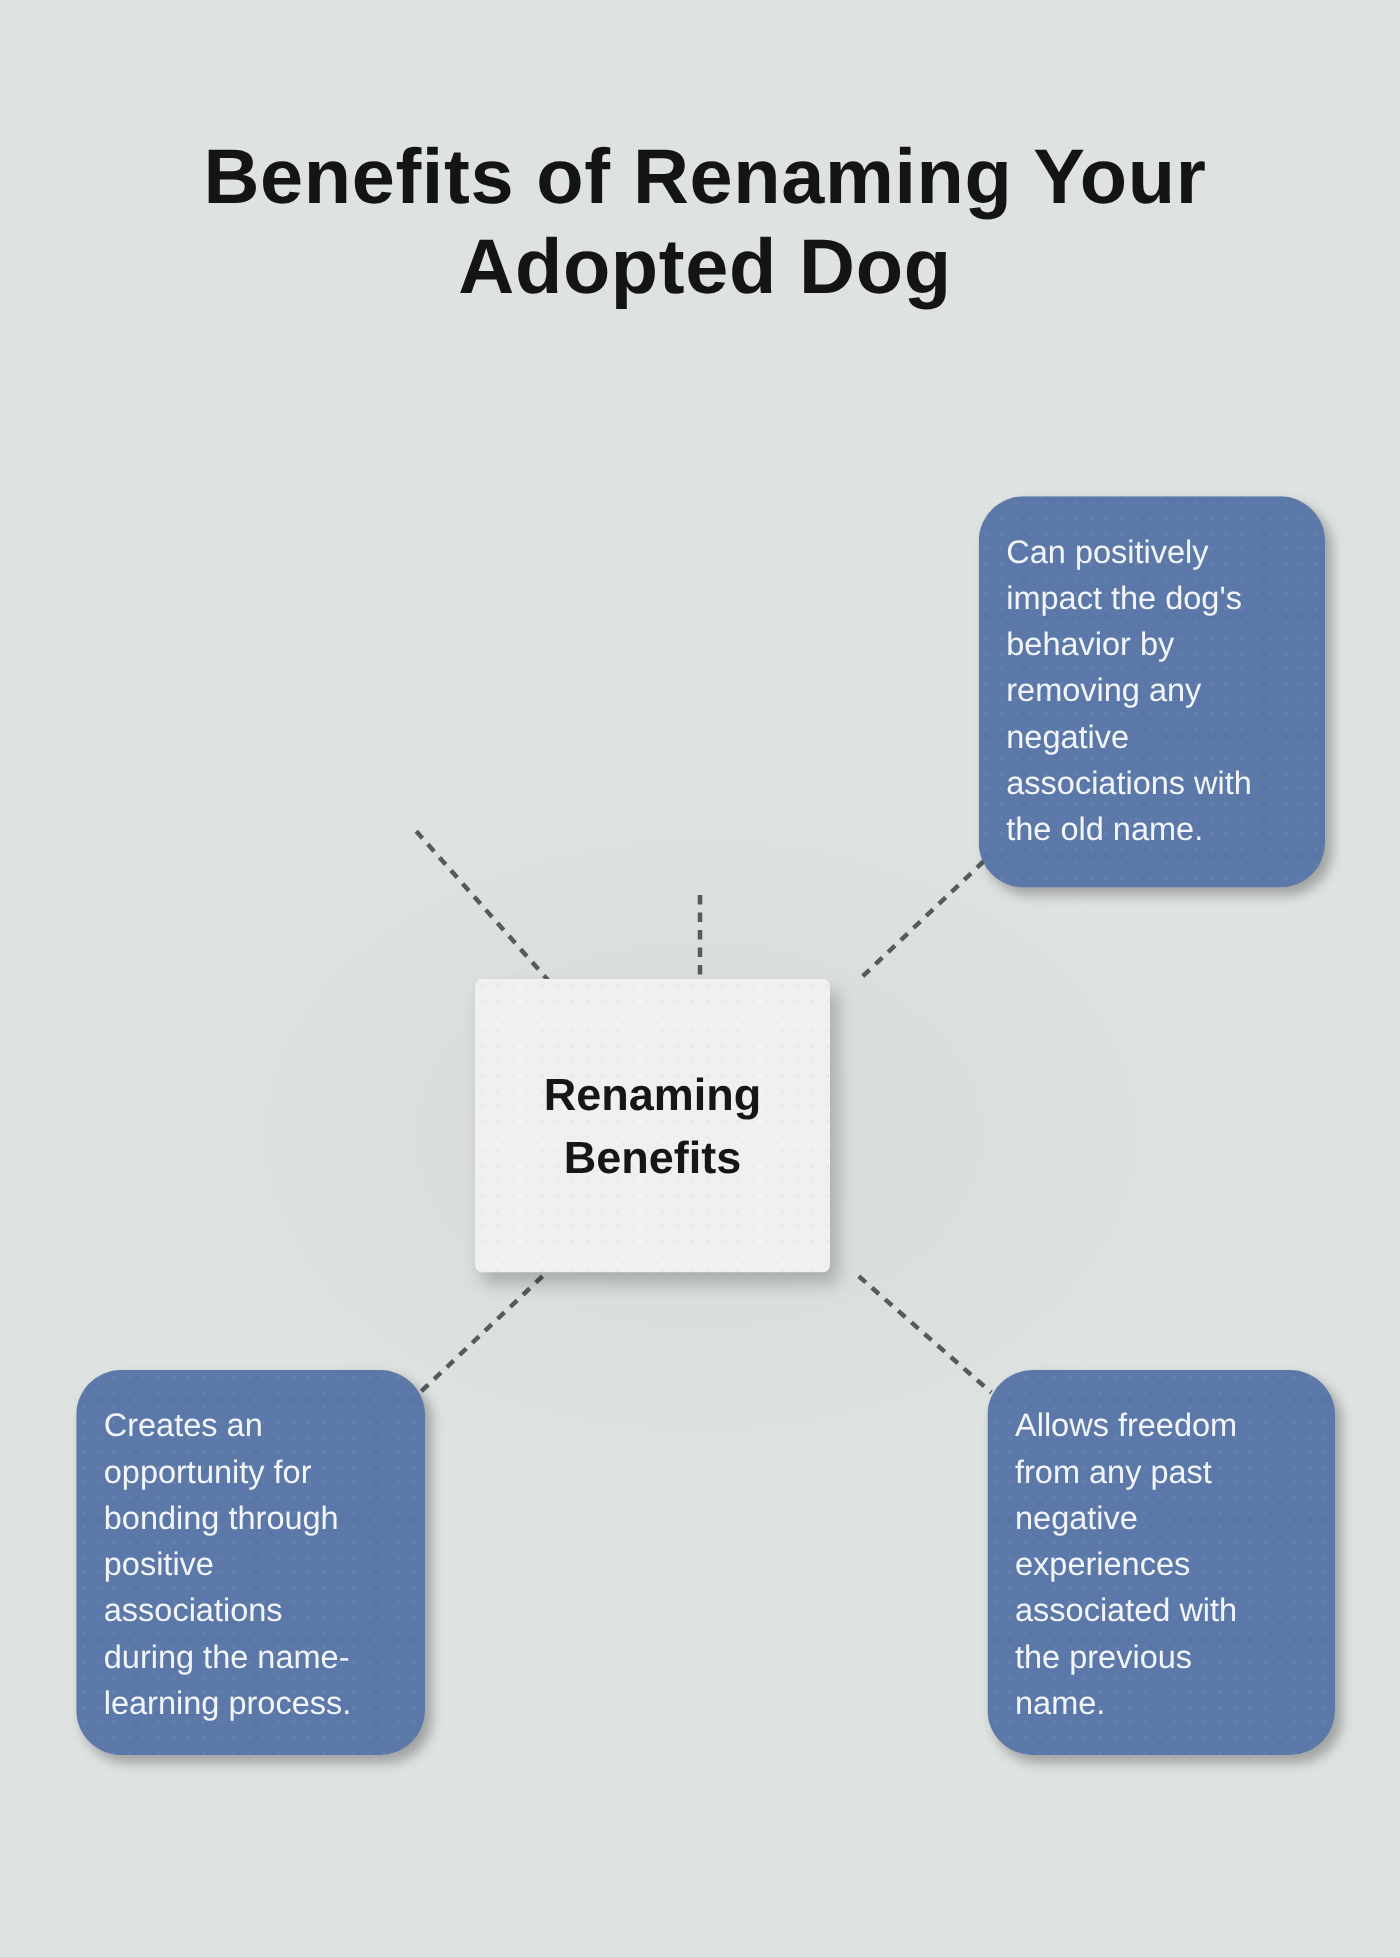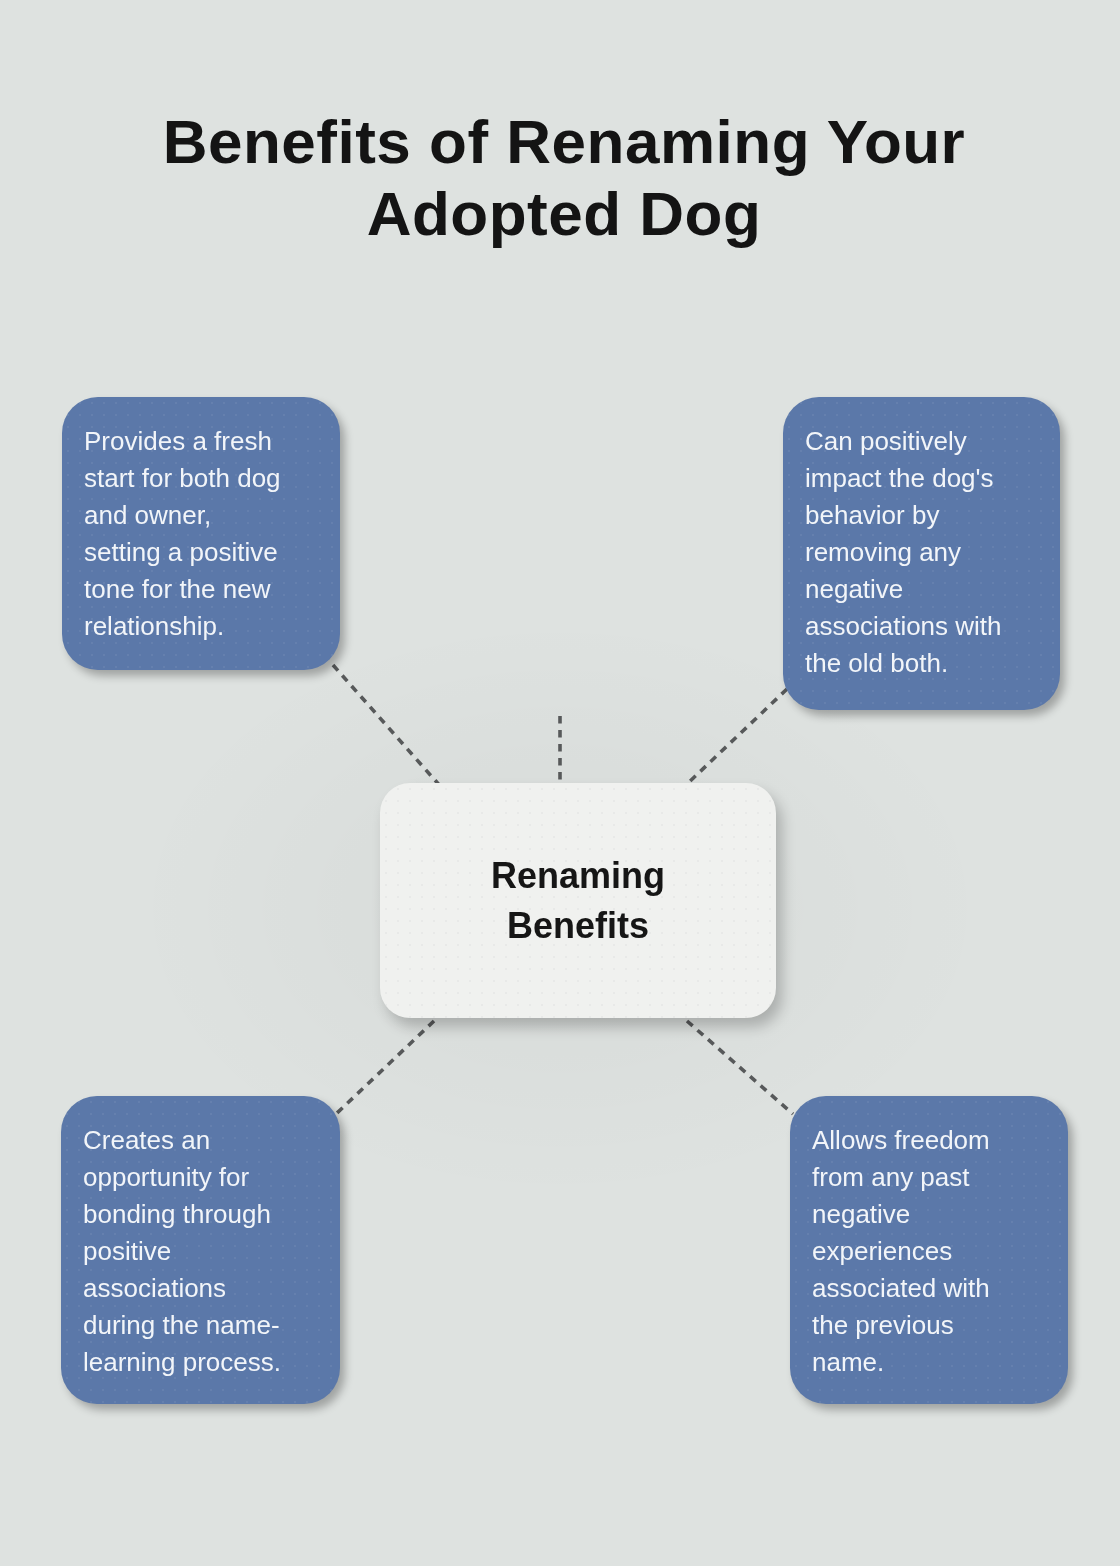--- a/index.html
+++ b/index.html
@@ -63,27 +63,27 @@
   }
   .pos-top-left     { left: 62px;  top: 397px; width: 278px; height: 273px; }
   .pos-top-center   { left: 422px; top: 397px; width: 280px; height: 315px; }
   .pos-top-right    { left: 783px; top: 397px; width: 277px; height: 313px; }
   .pos-bottom-left  { left: 61px;  top: 1096px; width: 279px; height: 308px; }
   .pos-bottom-right { left: 790px; top: 1096px; width: 278px; height: 308px; }
   .center-node {
     position: absolute;
     left: 380px;
     top: 783px;
-    width: 396px;
+    width: 284px;
     height: 235px;
     box-sizing: border-box;
     background: #f0f1ef;
     background-image: radial-gradient(rgba(0,0,0,0.03) 1.2px, rgba(0,0,0,0) 1.2px);
     background-size: 12px 12px;
-    border-radius: 30px;
+    border-radius: 6px;
     box-shadow: 6px 9px 14px rgba(0,0,0,0.22);
     display: flex;
     align-items: center;
     justify-content: center;
   }
   .center-label {
     font-size: 36px;
     font-weight: 700;
     line-height: 50px;
     color: #161616;
@@ -100,38 +100,30 @@
 Adopted Dog</h1>
 
   <svg class="connectors" viewBox="0 0 1120 1566" xmlns="http://www.w3.org/2000/svg">
     <line x1="333" y1="665" x2="441" y2="787"></line>
     <line x1="560" y1="716" x2="560" y2="782"></line>
     <line x1="787" y1="689" x2="686" y2="785"></line>
     <line x1="434" y1="1021" x2="336" y2="1114"></line>
     <line x1="687" y1="1021" x2="793" y2="1114"></line>
   </svg>
 
-  <div class="benefit-box pos-top-left">
-    <p class="benefit-text">Provides a fresh
-start for both dog
-and owner,
-setting a positive
-tone for the new
-relationship.</p>
-  </div>
 
 
   <div class="benefit-box pos-top-right">
     <p class="benefit-text">Can positively
 impact the dog's
 behavior by
 removing any
 negative
 associations with
-the old both.</p>
+the old name.</p>
   </div>
 
   <div class="center-node">
     <span class="center-label">Renaming
 Benefits</span>
   </div>
 
   <div class="benefit-box pos-bottom-left">
     <p class="benefit-text">Creates an
 opportunity for

